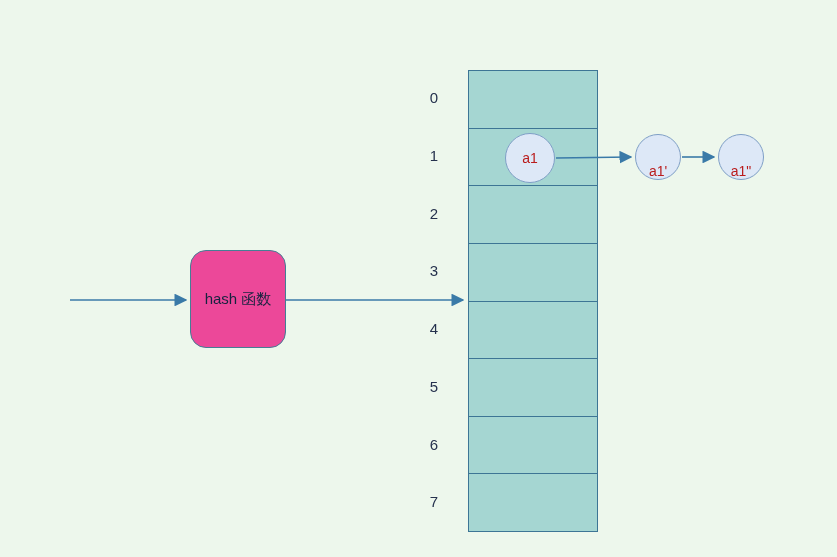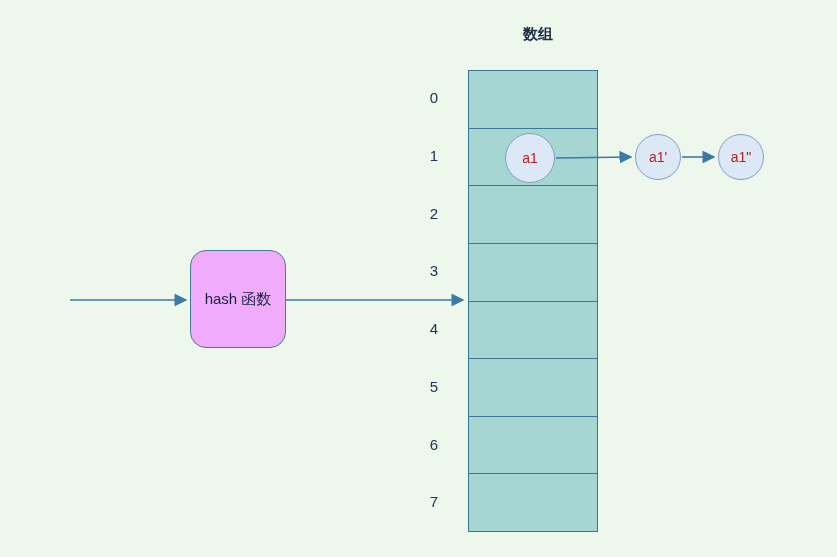--- a/index.html
+++ b/index.html
@@ -52,21 +52,21 @@
     font-size: 15px;
     color: #25314d;
   }
   .hash-box {
     position: absolute;
     left: 190px;
     top: 250px;
     width: 96px;
     height: 98px;
     box-sizing: border-box;
-    background: #f0abfc;
+    background: #ec4899;
     border: 1.5px solid #457e95;
     border-radius: 16px;
     display: flex;
     align-items: center;
     justify-content: center;
     font-size: 15px;
     color: #16233f;
   }
   .node {
     position: absolute;
@@ -74,40 +74,39 @@
     background: #dde8f7;
     border: 1.5px solid #7f9fc6;
     border-radius: 50%;
     display: flex;
     align-items: center;
     justify-content: center;
     font-size: 14px;
     color: #b91c1c;
   }
   .node.big { width: 50px; height: 50px; }
-  .node.small { width: 46px; height: 46px; }
+  .node.small { width: 46px; height: 46px; align-items: flex-end; }
   #node-a1  { left: 505px; top: 133px; }
   #node-a4  { left: 505px; top: 306px; }
   #node-a1p { left: 635px; top: 134px; }
   #node-a1pp{ left: 718px; top: 134px; }
   svg.arrows {
     position: absolute;
     left: 0;
     top: 0;
     width: 837px;
     height: 557px;
     pointer-events: none;
   }
 </style>
 </head>
 <body>
 
 <div class="canvas">
 
-  <div class="title">数组</div>
 
   <div class="array">
     <div class="cell"></div>
     <div class="cell"></div>
     <div class="cell"></div>
     <div class="cell"></div>
     <div class="cell"></div>
     <div class="cell"></div>
     <div class="cell"></div>
     <div class="cell"></div>

